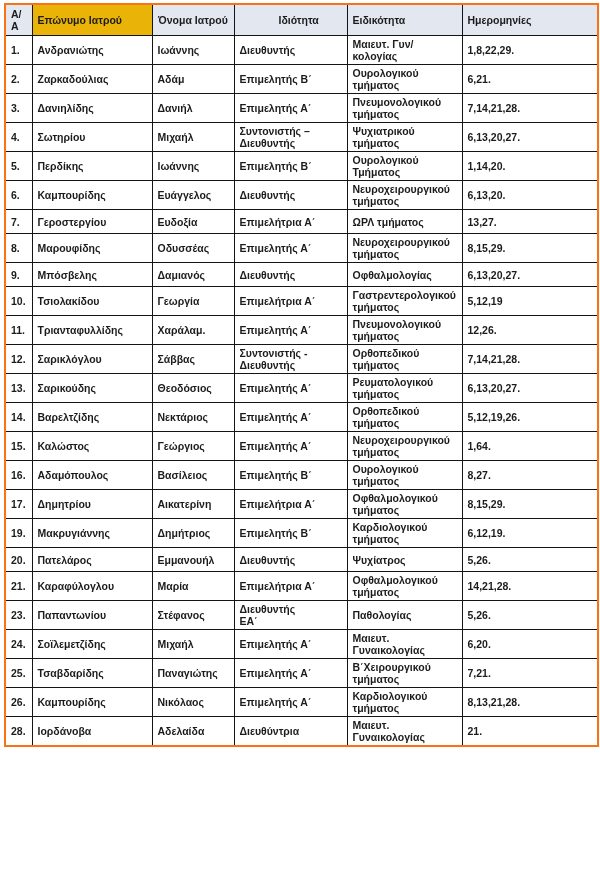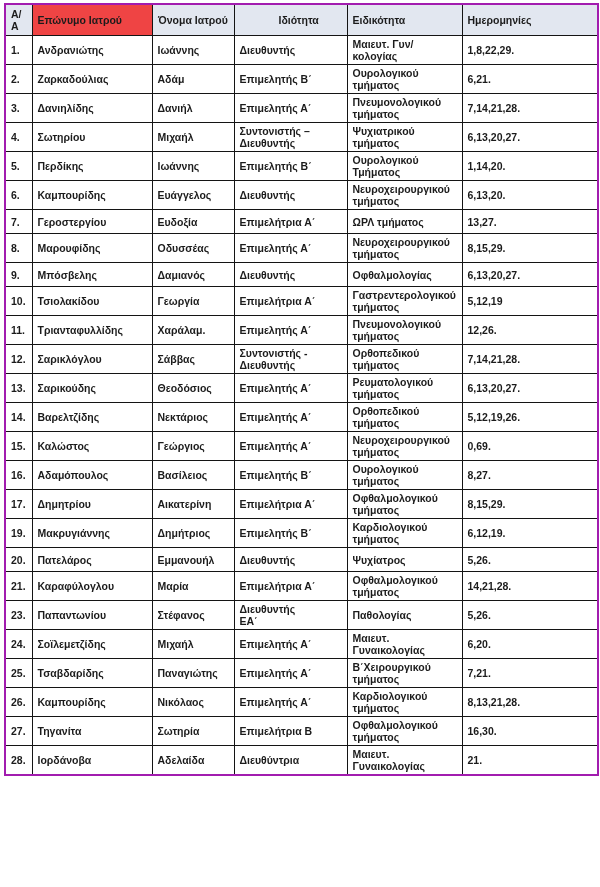--- a/index.html
+++ b/index.html
@@ -15,21 +15,21 @@
     height: 887px;
     background: #ffffff;
     position: relative;
     overflow: hidden;
   }
   table.doctor-table {
     border-collapse: collapse;
     table-layout: fixed;
     width: 593px;
     margin: 3px 0 0 4px;
-    border: 2px solid #a21caf;
+    border: 2px solid #f97316;
   }
   table.doctor-table th,
   table.doctor-table td {
     border: 1px solid #141414;
     font-size: 10.5px;
     line-height: 12px;
     font-weight: 700;
     color: #1b1b1b;
     text-align: left;
     vertical-align: middle;
@@ -62,21 +62,21 @@
       <col style="width:27px">
       <col style="width:120px">
       <col style="width:82px">
       <col style="width:113px">
       <col style="width:115px">
       <col style="width:136px">
     </colgroup>
     <thead>
       <tr>
         <th class="col-aa" style="background: rgb(226, 231, 240);">Α/Α</th>
-        <th style="background: #ef4444;">Επώνυμο Ιατρού</th>
+        <th style="background: #eab308;">Επώνυμο Ιατρού</th>
         <th style="background: rgb(226, 231, 240); text-align: center;">Όνομα Ιατρού</th>
         <th style="background: rgb(226, 231, 240); padding-left: 44px;">Ιδιότητα</th>
         <th style="background: rgb(226, 231, 240);">Ειδικότητα</th>
         <th style="background: rgb(226, 231, 240);">Ημερομηνίες</th>
       </tr>
     </thead>
     <tbody>
         <tr>
           <td class="col-index">1.</td>
           <td>Ανδρανιώτης</td>
@@ -200,21 +200,21 @@
 τμήματος</td>
           <td>5,12,19,26.</td>
         </tr>
         <tr>
           <td class="col-index">15.</td>
           <td>Καλώστος</td>
           <td>Γεώργιος</td>
           <td>Επιμελητής Α΄</td>
           <td>Νευροχειρουργικού
 τμήματος</td>
-          <td>0,69.</td>
+          <td>1,64.</td>
         </tr>
         <tr>
           <td class="col-index">16.</td>
           <td>Αδαμόπουλος</td>
           <td>Βασίλειος</td>
           <td>Επιμελητής Β΄</td>
           <td>Ουρολογικού τμήματος</td>
           <td>8,27.</td>
         </tr>
         <tr>
@@ -281,29 +281,20 @@
         <tr>
           <td class="col-index">26.</td>
           <td>Καμπουρίδης</td>
           <td>Νικόλαος</td>
           <td>Επιμελητής Α΄</td>
           <td>Καρδιολογικού
 τμήματος</td>
           <td>8,13,21,28.</td>
         </tr>
         <tr>
-          <td class="col-index">27.</td>
-          <td>Τηγανίτα</td>
-          <td>Σωτηρία</td>
-          <td>Επιμελήτρια Β</td>
-          <td>Οφθαλμολογικού
-τμήματος</td>
-          <td>16,30.</td>
-        </tr>
-        <tr>
           <td class="col-index">28.</td>
           <td>Ιορδάνοβα</td>
           <td>Αδελαίδα</td>
           <td>Διευθύντρια</td>
           <td>Μαιευτ.
 Γυναικολογίας</td>
           <td>21.</td>
         </tr>
       </tbody>
   </table>

